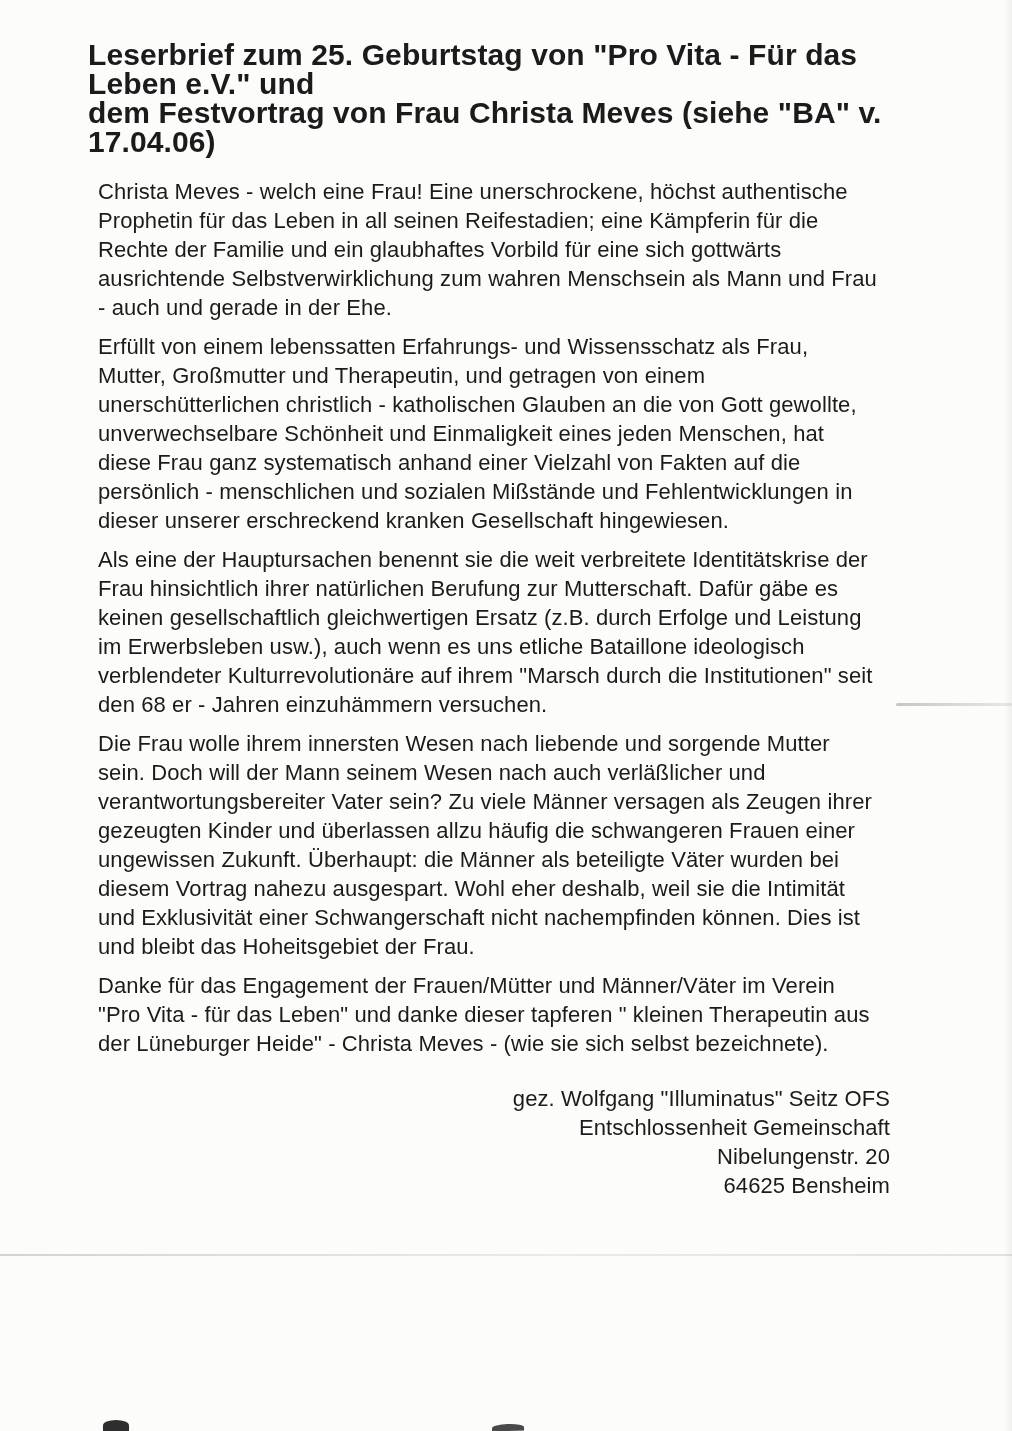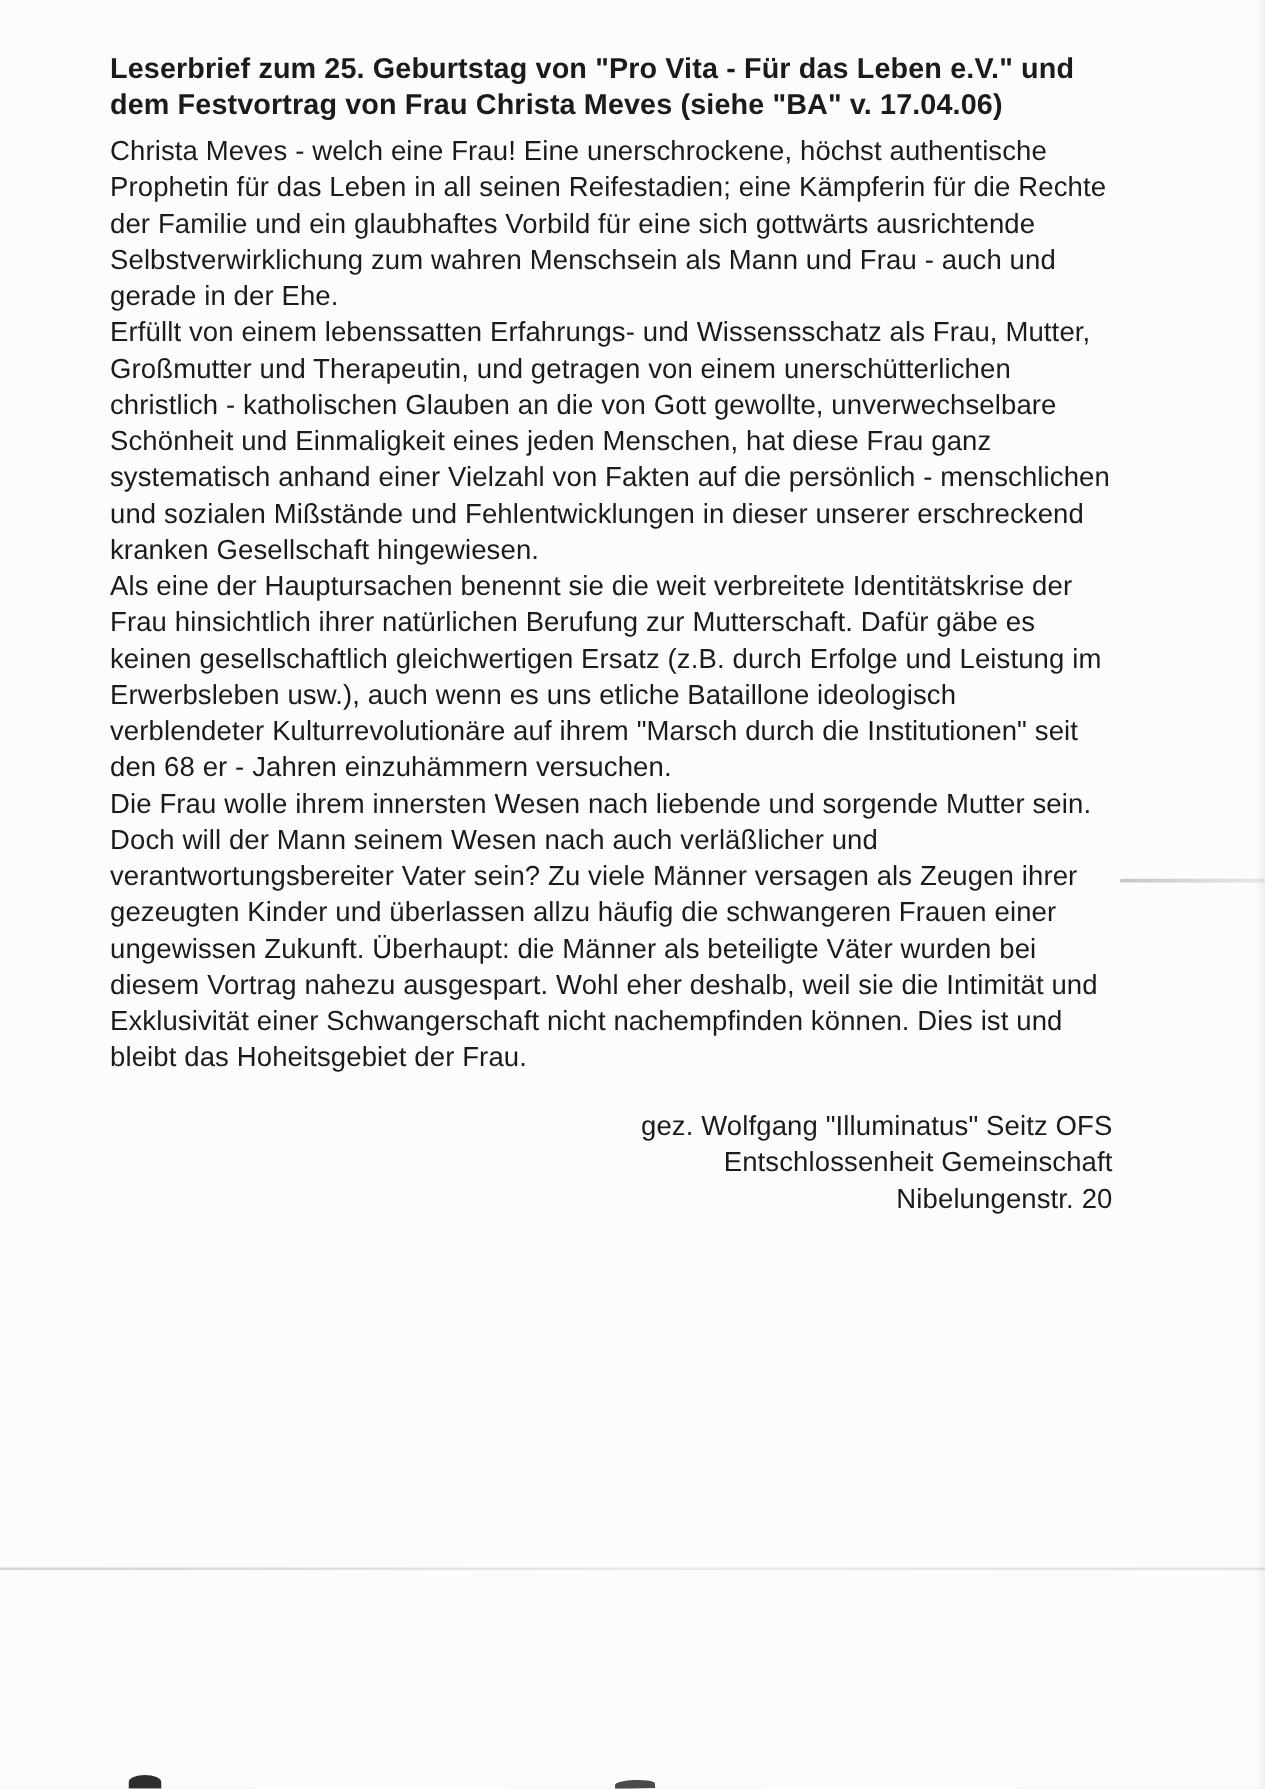--- a/index.html
+++ b/index.html
@@ -18,27 +18,27 @@
     color: #1b1b1b;
   }
   .content {
     position: absolute;
     left: 88px;
     top: 40px;
     width: 802px;
   }
   .heading {
     font-weight: bold;
-    font-size: 23px;
+    font-size: 30px;
     line-height: 29px;
-    margin-bottom: 8px;
+    margin-bottom: 21px;
     letter-spacing: 0.1px;
   }
   .bodytext p {
-    margin: 0;
+    margin: 10px;
     font-size: 22px;
     line-height: 29px;
     letter-spacing: 0.1px;
   }
   .signature {
     margin-top: 26px;
     text-align: right;
     font-size: 22px;
     line-height: 29px;
     letter-spacing: 0.1px;
@@ -96,26 +96,28 @@
     <div class="heading">
       <div>Leserbrief zum 25. Geburtstag von "Pro Vita - Für das Leben e.V." und</div>
       <div>dem Festvortrag von Frau Christa Meves (siehe "BA" v. 17.04.06)</div>
     </div>
 
     <div class="bodytext">
       <p>Christa Meves - welch eine Frau! Eine unerschrockene, höchst authentische Prophetin für das Leben in all seinen Reifestadien; eine Kämpferin für die Rechte der Familie und ein glaubhaftes Vorbild für eine sich gottwärts ausrichtende Selbstverwirklichung zum wahren Menschsein als Mann und Frau - auch und gerade in der Ehe.</p>
       <p>Erfüllt von einem lebenssatten Erfahrungs- und Wissensschatz als Frau, Mutter, Großmutter und Therapeutin, und getragen von einem unerschütterlichen christlich - katholischen Glauben an die von Gott gewollte, unverwechselbare Schönheit und Einmaligkeit eines jeden Menschen, hat diese Frau ganz systematisch anhand einer Vielzahl von Fakten auf die persönlich - menschlichen und sozialen Mißstände und Fehlentwicklungen in dieser unserer erschreckend kranken Gesellschaft hingewiesen.</p>
       <p>Als eine der Hauptursachen benennt sie die weit verbreitete Identitätskrise der Frau hinsichtlich ihrer natürlichen Berufung zur Mutterschaft. Dafür gäbe es keinen gesellschaftlich gleichwertigen Ersatz (z.B. durch Erfolge und Leistung im Erwerbsleben usw.), auch wenn es uns etliche Bataillone ideologisch verblendeter Kulturrevolutionäre auf ihrem "Marsch durch die Institutionen" seit den 68 er - Jahren einzuhämmern versuchen.</p>
       <p>Die Frau wolle ihrem innersten Wesen nach liebende und sorgende Mutter sein. Doch will der Mann seinem Wesen nach auch verläßlicher und verantwortungsbereiter Vater sein? Zu viele Männer versagen als Zeugen ihrer gezeugten Kinder und überlassen allzu häufig die schwangeren Frauen einer ungewissen Zukunft. Überhaupt: die Männer als beteiligte Väter wurden bei diesem Vortrag nahezu ausgespart. Wohl eher deshalb, weil sie die Intimität und Exklusivität einer Schwangerschaft nicht nachempfinden können. Dies ist und bleibt das Hoheitsgebiet der Frau.</p>
+      <p>Danke für das Engagement der Frauen/Mütter und Männer/Väter im Verein "Pro Vita - für das Leben" und danke dieser tapferen " kleinen Therapeutin aus der Lüneburger Heide" - Christa Meves - (wie sie sich selbst bezeichnete).</p>
     </div>
 
     <div class="signature">
       <div>gez.  Wolfgang "Illuminatus" Seitz OFS</div>
       <div>Entschlossenheit Gemeinschaft</div>
       <div>Nibelungenstr. 20</div>
+      <div>64625 Bensheim</div>
     </div>
 
   </div>
 
   <div class="artifact dash-right"></div>
   <div class="artifact line-bottom"></div>
   <div class="artifact speck-left"></div>
   <div class="artifact speck-center"></div>
   <div class="artifact edge-shade-right"></div>
 </div>

